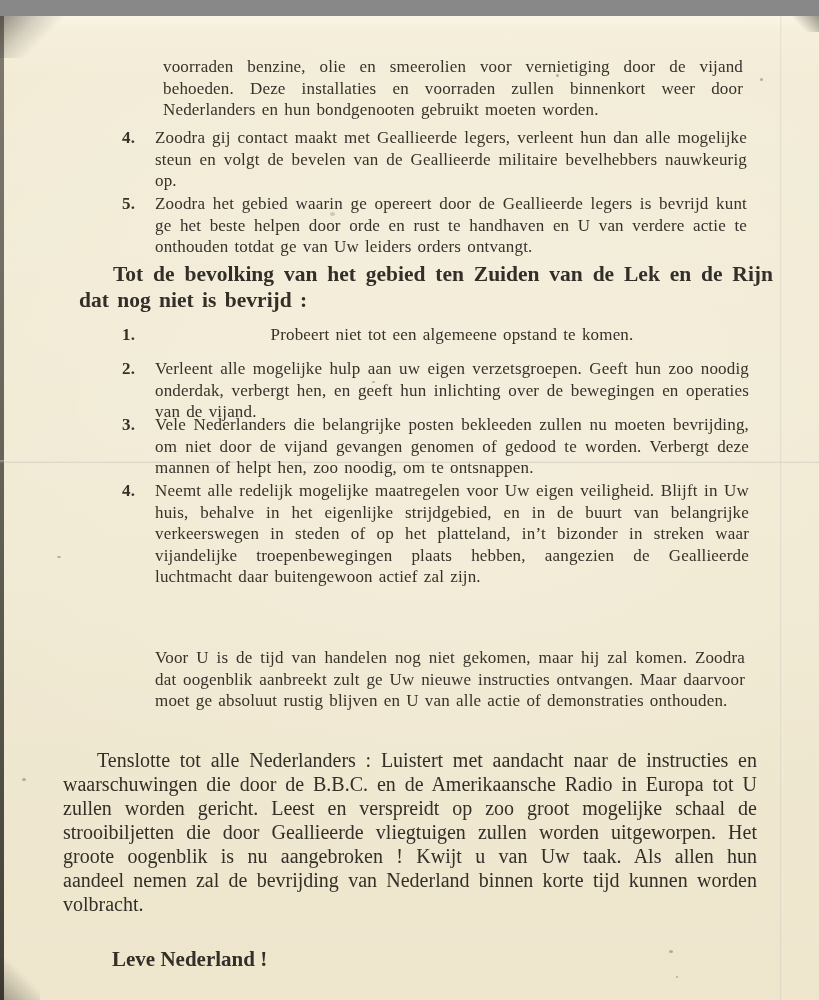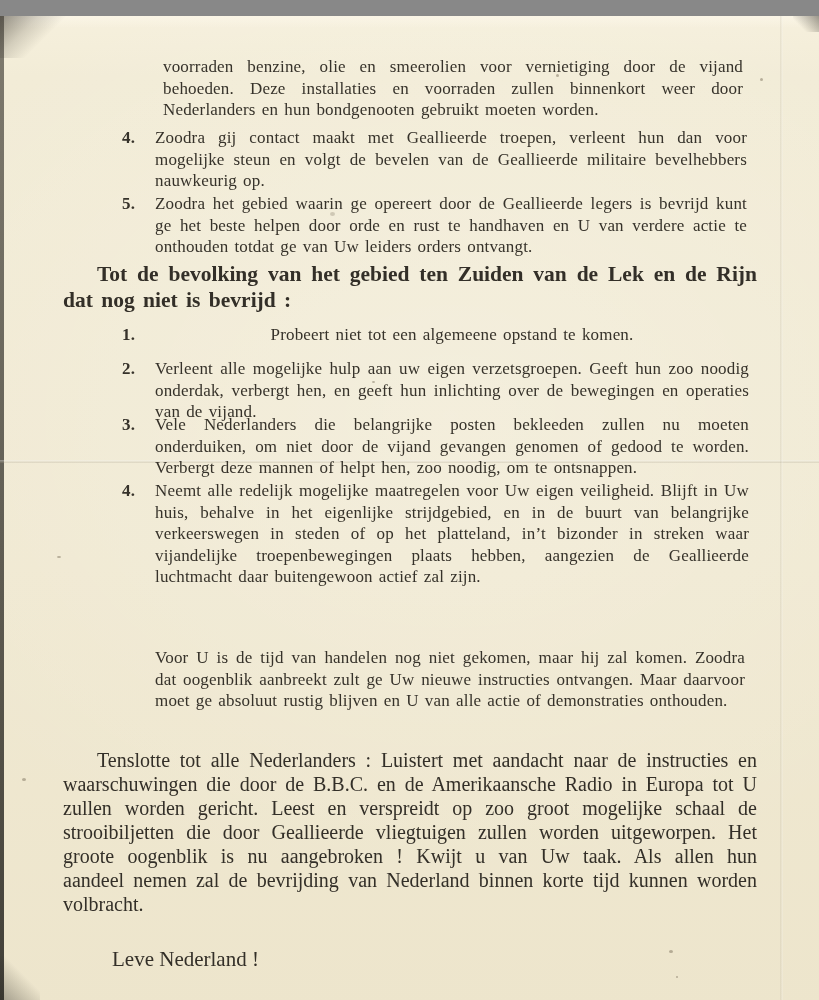--- a/index.html
+++ b/index.html
@@ -63,42 +63,42 @@
   .list-item { display: flex; }
   .list-a { left: 122px; width: 625px; }
   .list-b { left: 122px; width: 627px; }
   .num {
     flex: 0 0 33px;
     font-weight: bold;
     text-align: left;
   }
   .item-text { flex: 1 1 auto; text-align: justify; }
   .heading {
-    left: 63px; width: 694px;
+    left: 79px; width: 694px;
     font-size: 21.5px;
     font-weight: bold;
     line-height: 26px;
     text-indent: 34px;
     word-spacing: 0.14em;
     color: #332f28;
   }
   .north-para { left: 155px; top: 631px; width: 590px; }
   .closing {
     left: 63px; top: 732px; width: 694px;
     font-size: 20px;
     font-weight: normal;
     line-height: 24px;
     text-indent: 34px;
     word-spacing: 0.16em;
     color: #332f28;
   }
   .signoff {
     left: 112px; top: 931px;
     font-size: 21px;
-    font-weight: normal;
+    font-weight: bold;
     text-align: right;
     color: #332f28;
   }
 </style>
 </head>
 <body>
 
 <div class="scan">
 
   <div class="top-strip"></div>
@@ -114,40 +114,40 @@
   <div class="speck" style="left:669px; top:934px; width:4px; height:3px;"></div>
   <div class="speck" style="left:676px; y:0; top:960px; width:2px; height:2px;"></div>
   <div class="speck" style="left:330px; top:196px; width:5px; height:4px; opacity:.6;"></div>
   <div class="speck" style="left:57px; top:540px; width:4px; height:2px;"></div>
   <div class="speck" style="left:22px; top:762px; width:4px; height:3px;"></div>
 
   <div class="block body-text intro">voorraden benzine, olie en smeerolien voor vernietiging door de vijand behoeden. Deze installaties en voorraden zullen binnenkort weer door Nederlanders en hun bondgenooten gebruikt moeten worden.</div>
 
   <div class="block body-text list-a list-item" style="top:111px;">
     <span class="num">4.</span>
-    <span class="item-text">Zoodra gij contact maakt met Geallieerde troepen, verleent hun dan voor mogelijke steun en volgt de bevelen van de Geallieerde militaire bevelhebbers nauwkeurig op.</span>
+    <span class="item-text">Zoodra gij contact maakt met Geallieerde legers, verleent hun dan alle mogelijke steun en volgt de bevelen van de Geallieerde militaire bevelhebbers nauwkeurig op.</span>
   </div>
   <div class="block body-text list-a list-item" style="top:177px;">
     <span class="num">5.</span>
     <span class="item-text">Zoodra het gebied waarin ge opereert door de Geallieerde legers is bevrijd kunt ge het beste helpen door orde en rust te handhaven en U van verdere actie te onthouden totdat ge van Uw leiders orders ontvangt.</span>
   </div>
 
   <div class="block heading" style="top:245px;">Tot de bevolking van het gebied ten Zuiden van de Lek en de Rijn dat nog niet is bevrijd :</div>
 
   <div class="block body-text list-b list-item" style="top:308px;">
     <span class="num">1.</span>
     <span class="item-text" style="text-align:center;">Probeert niet tot een algemeene opstand te komen.</span>
   </div>
   <div class="block body-text list-b list-item" style="top:342px;">
     <span class="num">2.</span>
     <span class="item-text">Verleent alle mogelijke hulp aan uw eigen verzetsgroepen. Geeft hun zoo noodig onderdak, verbergt hen, en geeft hun inlichting over de bewegingen en operaties van de vijand.</span>
   </div>
   <div class="block body-text list-b list-item" style="top:398px;">
     <span class="num">3.</span>
-    <span class="item-text">Vele Nederlanders die belangrijke posten bekleeden zullen nu moeten onderduiken, om niet door de vijand gevangen genomen of gedood te worden. Verbergt deze mannen of helpt hen, zoo noodig, om te ontsnappen.</span>
+    <span class="item-text">Vele Nederlanders die belangrijke posten bekleeden zullen nu moeten bevrijding, om niet door de vijand gevangen genomen of gedood te worden. Verbergt deze mannen of helpt hen, zoo noodig, om te ontsnappen.</span>
   </div>
   <div class="block body-text list-b list-item" style="top:464px;">
     <span class="num">4.</span>
     <span class="item-text">Neemt alle redelijk mogelijke maatregelen voor Uw eigen veiligheid. Blijft in Uw huis, behalve in het eigenlijke strijdgebied, en in de buurt van belangrijke verkeerswegen in steden of op het platteland, in’t bizonder in streken waar vijandelijke troepenbewegingen plaats hebben, aangezien de Geallieerde luchtmacht daar buitengewoon actief zal zijn.</span>
   </div>
 
 
   <div class="block body-text north-para">Voor U is de tijd van handelen nog niet gekomen, maar hij zal komen. Zoodra dat oogenblik aanbreekt zult ge Uw nieuwe instructies ontvangen. Maar daarvoor moet ge absoluut rustig blijven en U van alle actie of demonstraties onthouden.</div>
 
   <div class="block closing">Tenslotte tot alle Nederlanders : Luistert met aandacht naar de instructies en waarschuwingen die door de B.B.C. en de Amerikaansche Radio in Europa tot U zullen worden gericht. Leest en verspreidt op zoo groot mogelijke schaal de strooibiljetten die door Geallieerde vliegtuigen zullen worden uitgeworpen. Het groote oogenblik is nu aangebroken ! Kwijt u van Uw taak. Als allen hun aandeel nemen zal de bevrijding van Nederland binnen korte tijd kunnen worden volbracht.</div>

